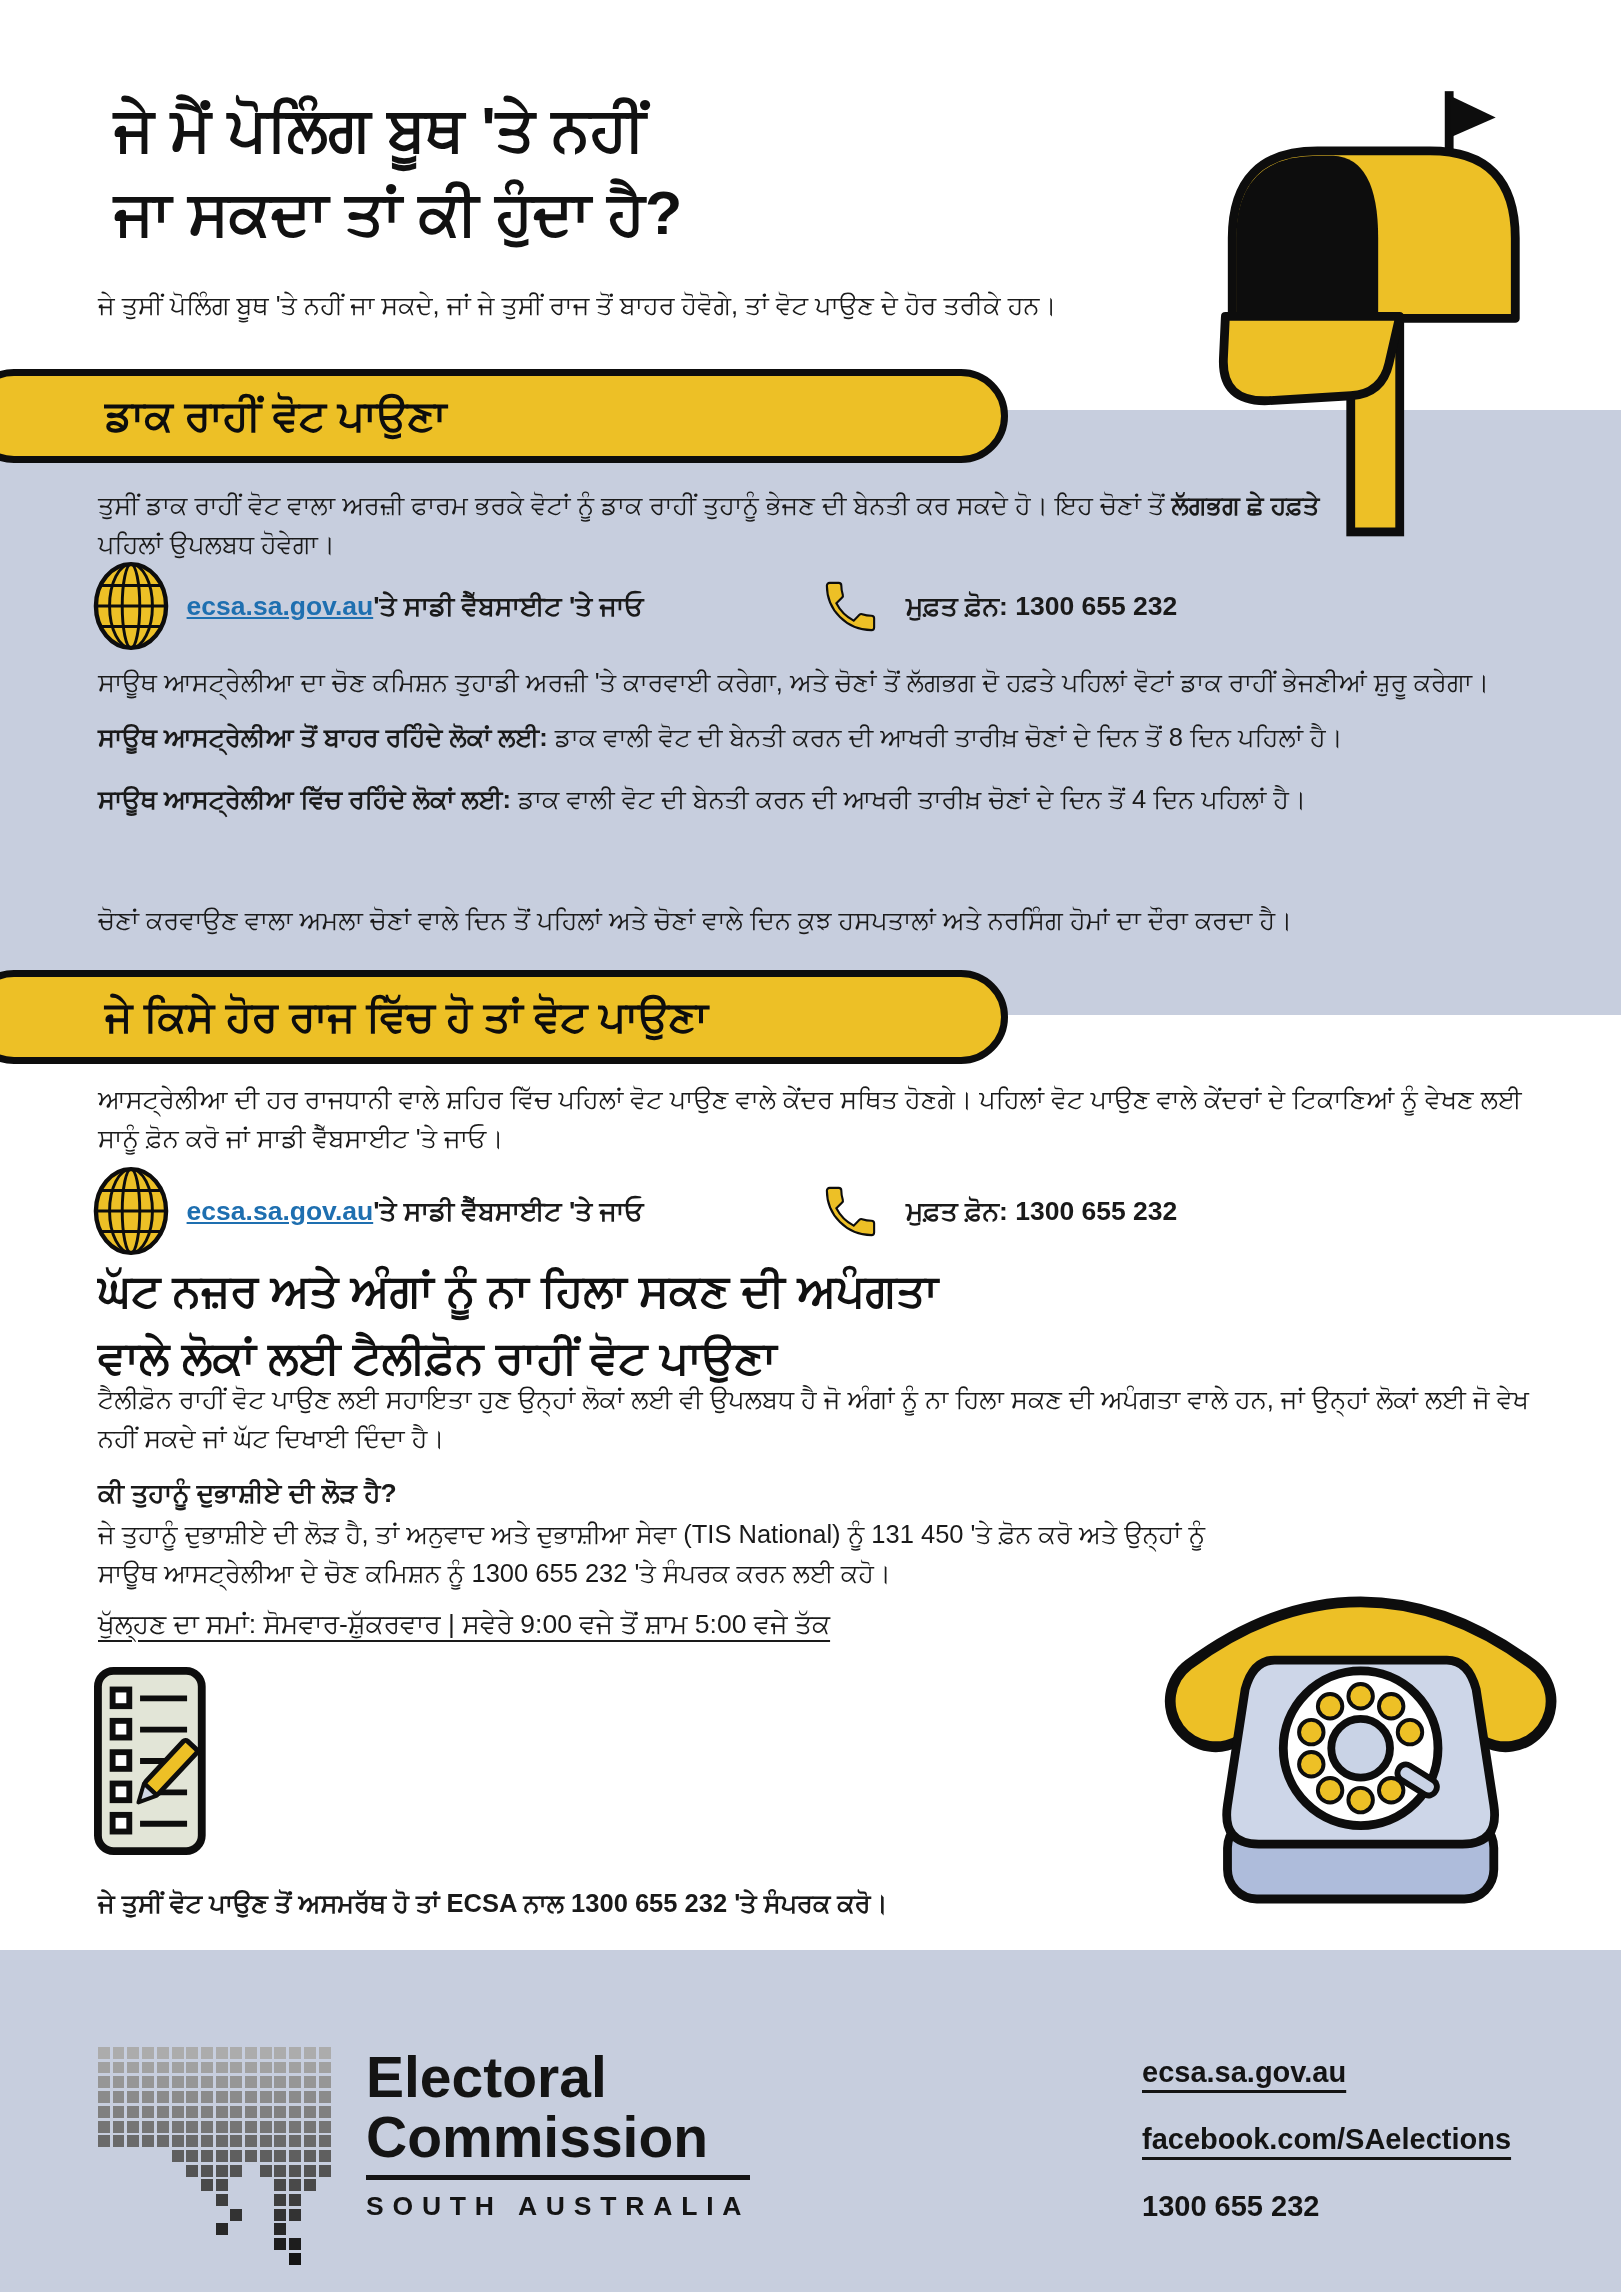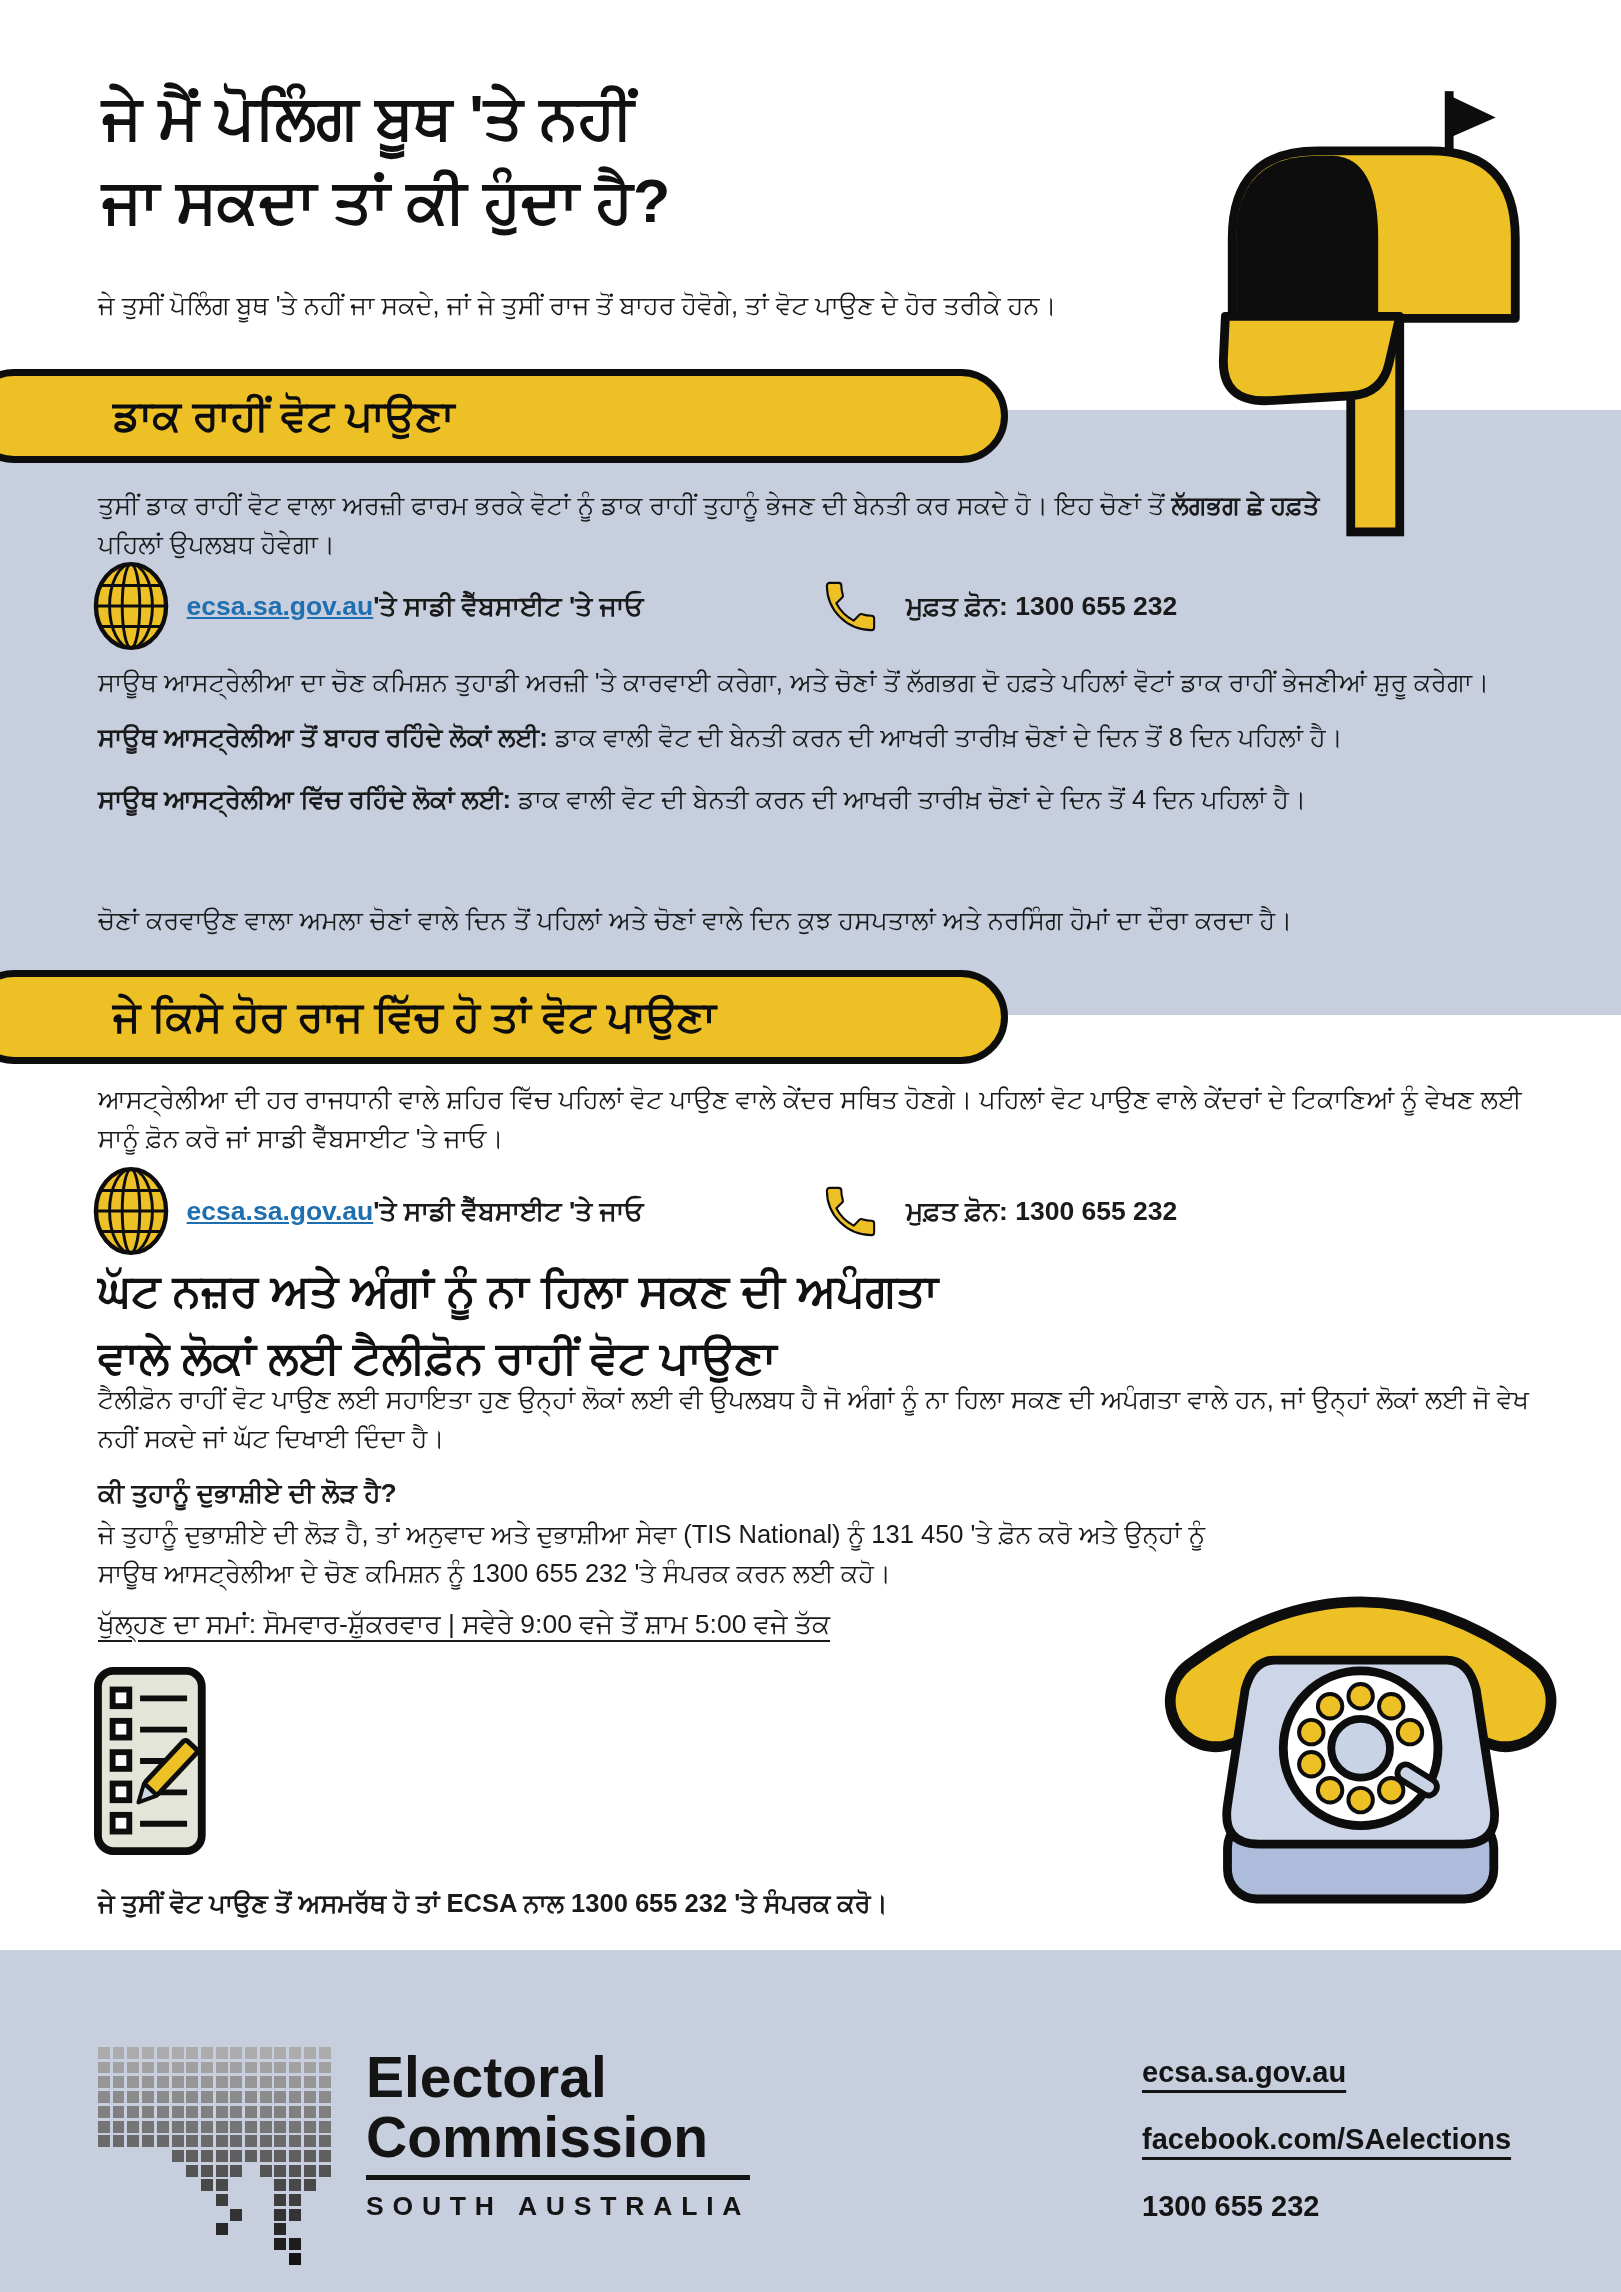--- a/index.html
+++ b/index.html
@@ -5,28 +5,28 @@
   html,body{margin:0;padding:0;background:#ffffff;}
   #page{
     position:relative;width:1621px;height:2293px;overflow:hidden;
     background:#ffffff;color:#1a1a1a;
     font-family:"Liberation Sans","DejaVu Sans",sans-serif;
   }
   .band{position:absolute;left:0;width:100%;background:#C7CEDE;z-index:0;}
   #band-main{top:410px;height:605px;}
   #band-footer{top:1950px;height:342px;}
   .abs{position:absolute;z-index:2;}
-  h1{margin:4px;font-size:61px;line-height:84px;font-weight:bold;color:#111;}
+  h1{margin:16px;font-size:61px;line-height:84px;font-weight:bold;color:#111;}
   .intro{font-size:25.5px;line-height:39px;white-space:nowrap;}
   .banner{
     position:absolute;left:-33px;height:94px;width:1041px;z-index:2;
     background:#EDC026;border:7.8px solid #0d0d0d;border-radius:51px;
     display:flex;align-items:center;box-sizing:border-box;padding-left:131px;
   }
-  .banner span{font-size:42px;font-weight:bold;color:#0d0d0d;white-space:nowrap;margin-left:8px;}
+  .banner span{font-size:42px;font-weight:bold;color:#0d0d0d;white-space:nowrap;}
   .para{font-size:25.5px;line-height:39px;}
   .oneline{white-space:nowrap;}
   .contact-row{display:flex;align-items:center;z-index:2;}
   .contact-text{font-size:26.5px;font-weight:bold;white-space:nowrap;}
   a.weblink{color:#1E6FB0;text-decoration:underline;font-weight:bold;}
   .h3{font-size:45px;line-height:67px;font-weight:bold;color:#111;margin:0;}
   .qbold{font-size:26.5px;font-weight:bold;white-space:nowrap;}
   .hours{font-size:26.5px;font-weight:normal;text-decoration:underline;text-decoration-thickness:2px;text-underline-offset:6.9px;white-space:nowrap;}
   #reminder-pill{
     position:absolute;left:208px;top:1715px;width:525px;height:149px;z-index:1;

